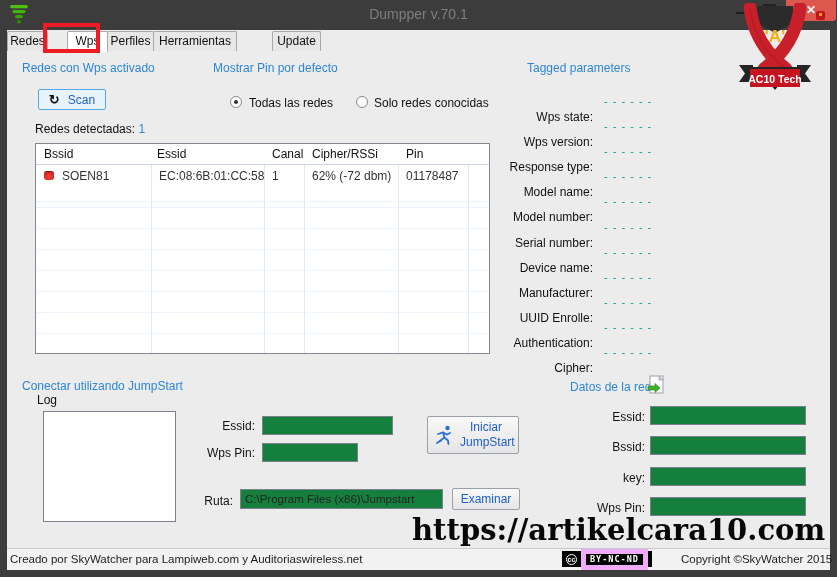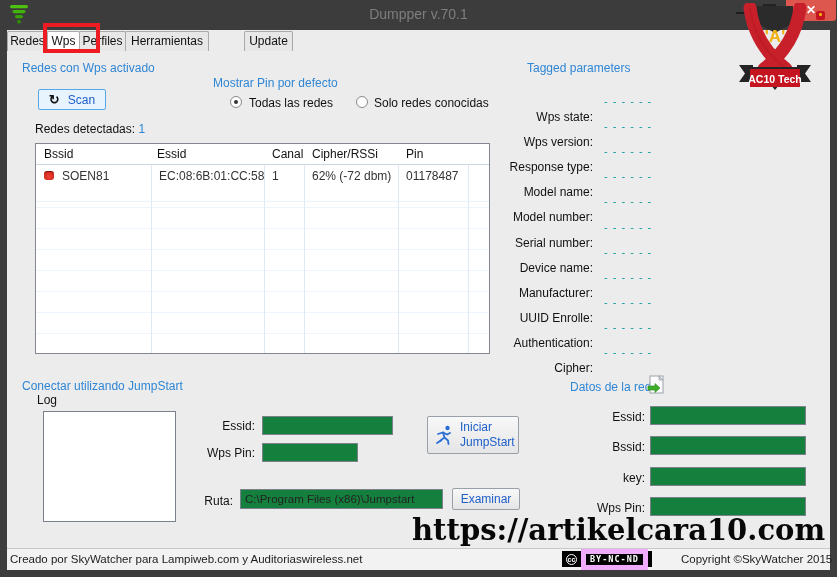--- a/index.html
+++ b/index.html
@@ -30,21 +30,21 @@
   .client { left:7px; top:30px; width:823px; height:540px; background:#ececec; }
 
   
   .tabstrip { left:7px; top:31px; height:21px; display:flex; z-index:5; }
   .tab {
     height:20px; background:#e7e7e7; border:1px solid #a9a9a9; border-bottom:none;
     border-radius:2px 2px 0 0; font-size:12px; color:#111; text-align:center;
     line-height:19px; cursor:pointer; margin-right:-1px;
   }
   .tab.active { background:#ffffff; height:21px; z-index:6; position:relative; }
-  .tab-redes{width:41px;} .tab-wps{width:33px;} .tab-perfiles{width:47px;}
+  .tab-redes{width:41px;} .tab-wps{width:41px;margin-left:20px;} .tab-perfiles{width:47px;}
   .tab-herr{width:84px;} .tab-update{width:49px;margin-left:36px;}
   .annotation-box { left:43px; top:23px; width:57px; height:30px; border:4px solid #ed1c24; z-index:10; pointer-events:none; }
 
   
   .blue-hdr { color:#2e86d5; font-size:12px; }
   .lbl { color:#111; font-size:12px; }
 
   
   .scan-btn {
     left:38px; top:89px; width:68px; height:21px; background:#e7f3fd;
@@ -116,21 +116,21 @@
   <div class="tab tab-herr">Herramientas</div>
   <div class="tab tab-update">Update</div>
 </div>
 <div class="abs annotation-box"></div>
 
 <div class="abs blue-hdr" style="left:22px; top:61px;">Redes con Wps activado</div>
 <div class="abs scan-btn">
   <span class="glyph">↻</span>
   <span class="txt">Scan</span>
 </div>
-<div class="abs blue-hdr" style="left:213px; top:76px;text-align:center;">Mostrar Pin por defecto</div>
+<div class="abs blue-hdr" style="left:213px; top:61px;text-align:center;">Mostrar Pin por defecto</div>
 <div class="abs radio checked" style="left:230px; top:96px;"></div>
 <div class="abs lbl" style="left:249px; top:96px;">Todas las redes</div>
 <div class="abs radio" style="left:356px; top:96px;"></div>
 <div class="abs lbl" style="left:374px; top:96px;">Solo redes conocidas</div>
 <div class="abs lbl" style="left:35px; top:122px;">
   <span>Redes detectadas:</span>
   <span style="color:#2e86d5;">1</span>
 </div>
 
 <div class="abs net-table">
@@ -213,21 +213,21 @@
 <div class="abs r-label" style="left:180px; top:446px; width:75px;">Wps Pin:</div>
 <input class="tinput" style="left: 262px; top: 443px; width: 96px; height: 19px;">
 
 <div class="gbtn" style="left:427px; top:416px; width:92px; height:38px; gap:6px;">
   <svg width="20" height="22" viewBox="0 0 20 22">
     <circle cx="13.5" cy="4" r="2.2" fill="#2a6fd6"></circle>
     <path d="M4 10 L9 8.5 L13 10.5 L16 9" stroke="#2a6fd6" stroke-width="1.8" fill="none" stroke-linecap="round"></path>
     <path d="M9 8.5 L10.5 13.5 L6 17 M10.5 13.5 L14 16.5 L14.5 20" stroke="#2a6fd6" stroke-width="1.8" fill="none" stroke-linecap="round"></path>
     <path d="M3 19 L7 16.5" stroke="#2a6fd6" stroke-width="1.8" fill="none" stroke-linecap="round"></path>
   </svg>
-  <span style="width:52px; text-align:left; line-height:1.25;">Iniciar JumpStart</span>
+  <span style="width:52px; text-align:center; line-height:1.25;">Iniciar JumpStart</span>
 </div>
 
 <div class="abs r-label" style="left:170px; top:494px; width:63px;">Ruta:</div>
 <input class="tinput" style="left: 240px; top: 489px; width: 203px; height: 20px; font-size: 11.5px;" value="C:\Program Files (x86)\Jumpstart">
 <div class="gbtn" style="left:452px; top:488px; width:68px; height:22px;">
   <span>Examinar</span>
 </div>
 
 <div class="abs blue-hdr" style="left:570px; top:380px;">Datos de la red</div>
 <svg class="abs" style="left:647px; top:375px;" width="18" height="20" viewBox="0 0 18 20">

